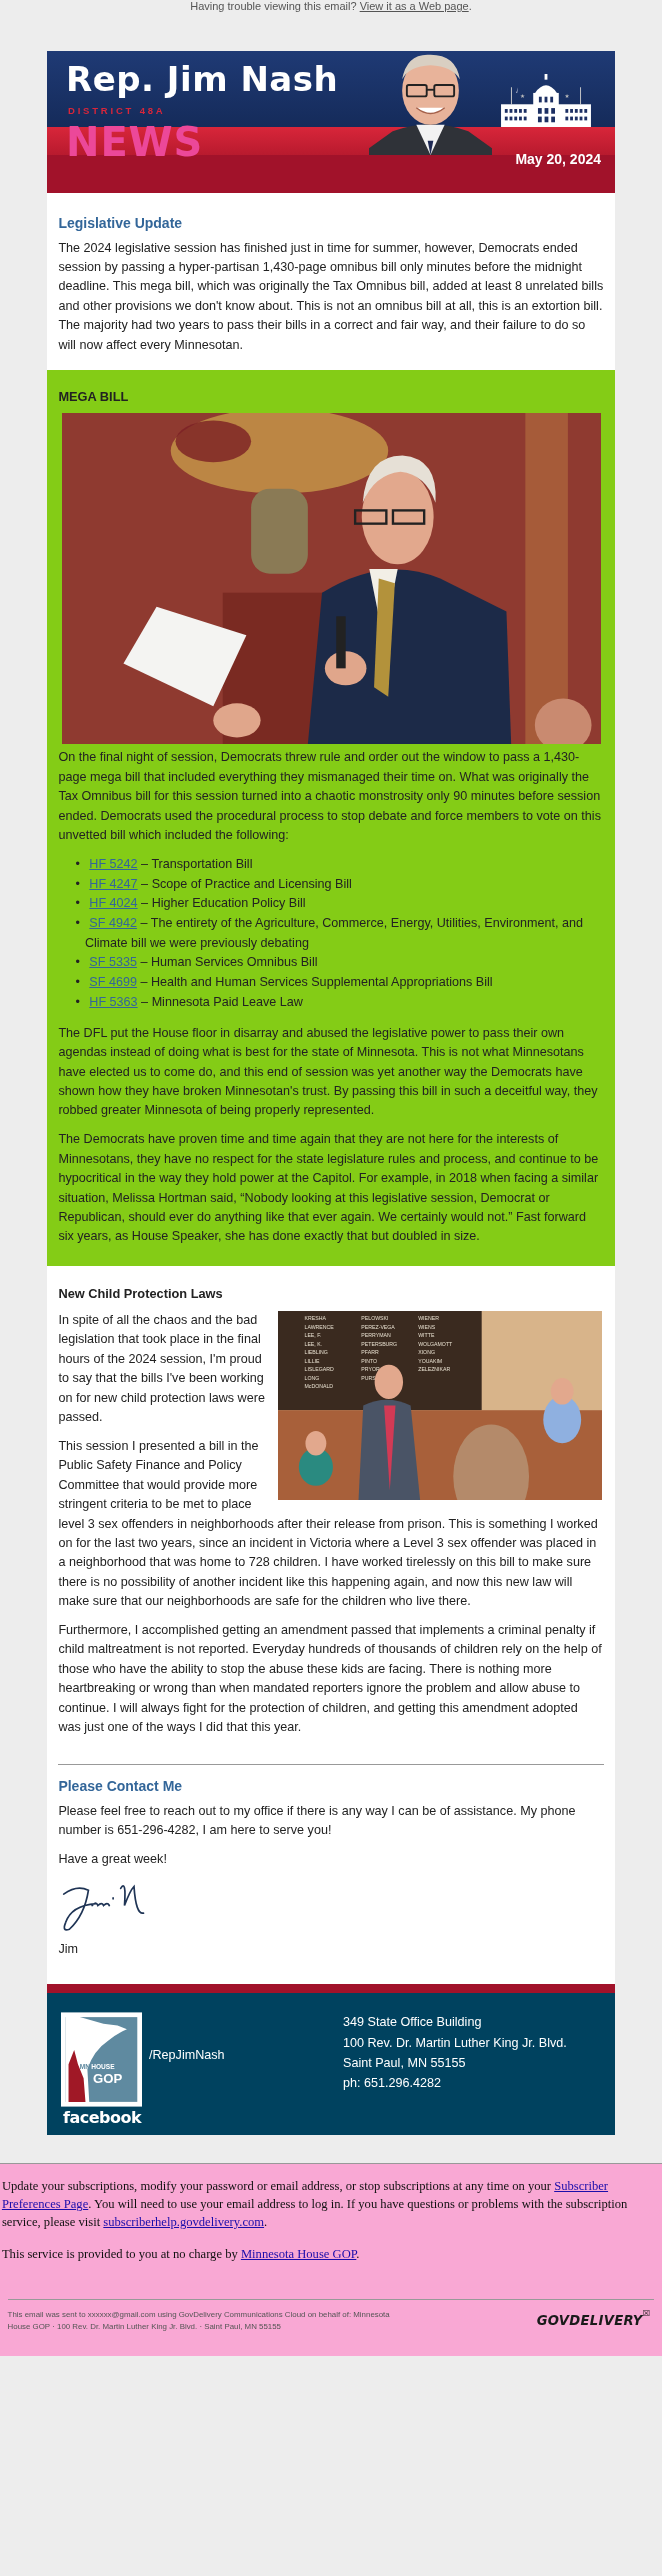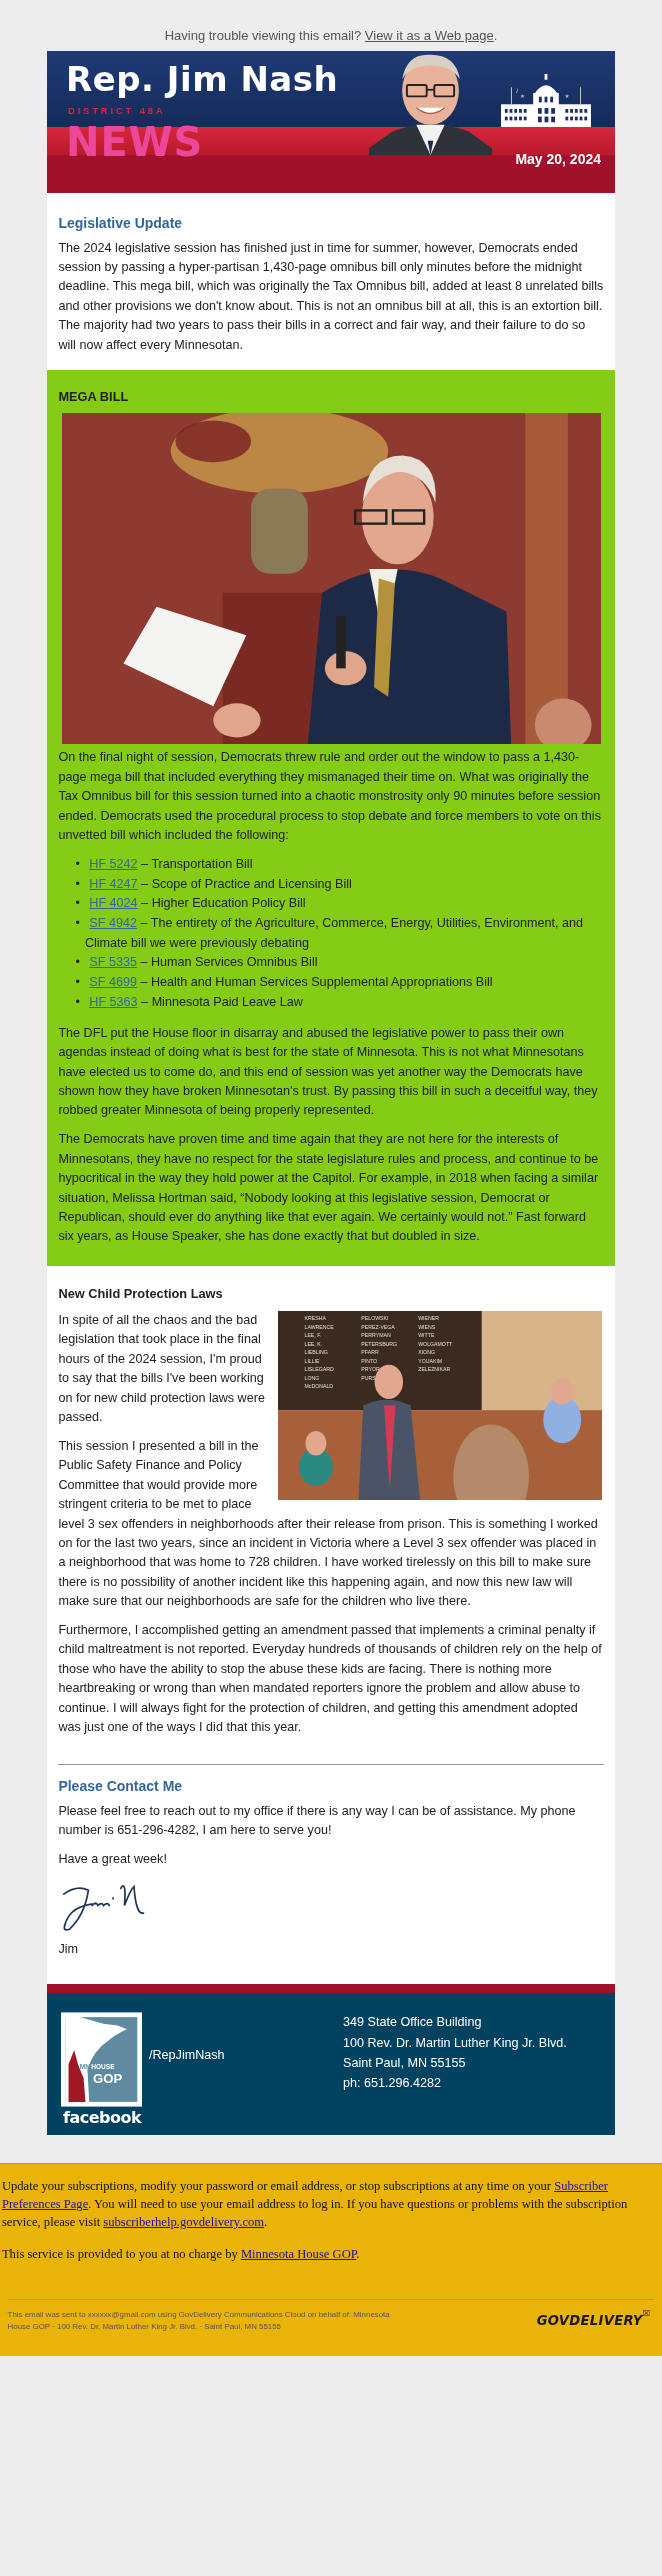--- a/index.html
+++ b/index.html
@@ -1,19 +1,19 @@
 <!DOCTYPE html>
 <html style="font-size:15px"><head>
 <meta charset="utf-8">
 <style>
   * { box-sizing: border-box; margin: 0; padding: 0; }
   html, body { width: 662px; }
   body { background: #ededed; font-family: "Liberation Sans", sans-serif; color: #222; }
 
-  .topnote { height: 51px; padding-top: 28px; text-align: center; font-size: 13px; color: #555; }
+  .topnote { height: 51px; text-align: center; font-size: 11px; color: #555; }
   .topnote a { color: #555; text-decoration: underline; }
 
   .wrap { width: 568px; margin: 0 auto; background: #fff; }
 
   
   .banner { position: relative; width: 568px; height: 147px; overflow: hidden; }
   .banner .band-blue { position: absolute; left: 0; top: 0; width: 568px; height: 76px;
     background: linear-gradient(#1f3a75, #152b5a); }
   .banner .band-red { position: absolute; left: 0; top: 76px; width: 568px; height: 28px;
     background: linear-gradient(#d8263a, #b81a2e); }
@@ -54,21 +54,21 @@
   
   .foot-red { height: 9.5px; background: #a1122a; }
   .foot-blue { background: #00425f; height: 142px; position: relative; }
   .fb-logo { position: absolute; left: 14px; top: 19px; width: 81px; height: 95px; }
   .fb-word { position: absolute; left: 16px; top: 115px; color: #fff; font-weight: bold; font-size: 16px;
     font-family: "DejaVu Sans", sans-serif; letter-spacing: -0.5px; }
   .fb-handle { position: absolute; left: 102px; top: 55px; color: #fff; font-size: 12.6px; }
   .addr { position: absolute; left: 296px; top: 19px; color: #fff; font-size: 12.6px; line-height: 20.3px; }
 
   .after { height: 28px; background: #ededed; }
-  .legal { background: #eab308; padding: 0 0 9.5px; }
+  .legal { background: #f9a8d4; padding: 0 0 9.5px; }
   .legal-hr { border: none; border-top: 0.9px solid #999; margin: 0 0 0 0; }
   .legal p { font-family: "Liberation Serif", serif; font-size: 12.6px; line-height: 18px; color: #111; padding: 0 1.9px; }
   .legal p a { color: #1a0dab; text-decoration: underline; }
   .legal .p1 { margin-top: 13.2px; }
   .legal .p2 { margin-top: 13.2px; }
   .legal .hr2 { border: none; border-top: 0.9px solid #999; margin: 36px 7.6px 0; }
   .fineprint { position: relative; padding: 9.5px 7.6px 0; height: 47px; }
   .fineprint .txt { font-size: 7.9px; color: #555; line-height: 11.4px; width: 397px; }
   .govd { position: absolute; right: 11.4px; top: 13.2px; font-weight: bold; font-style: italic;
     font-size: 13.2px; color: #1a1a1a; letter-spacing: 0.3px; font-family: "DejaVu Sans", sans-serif; }

